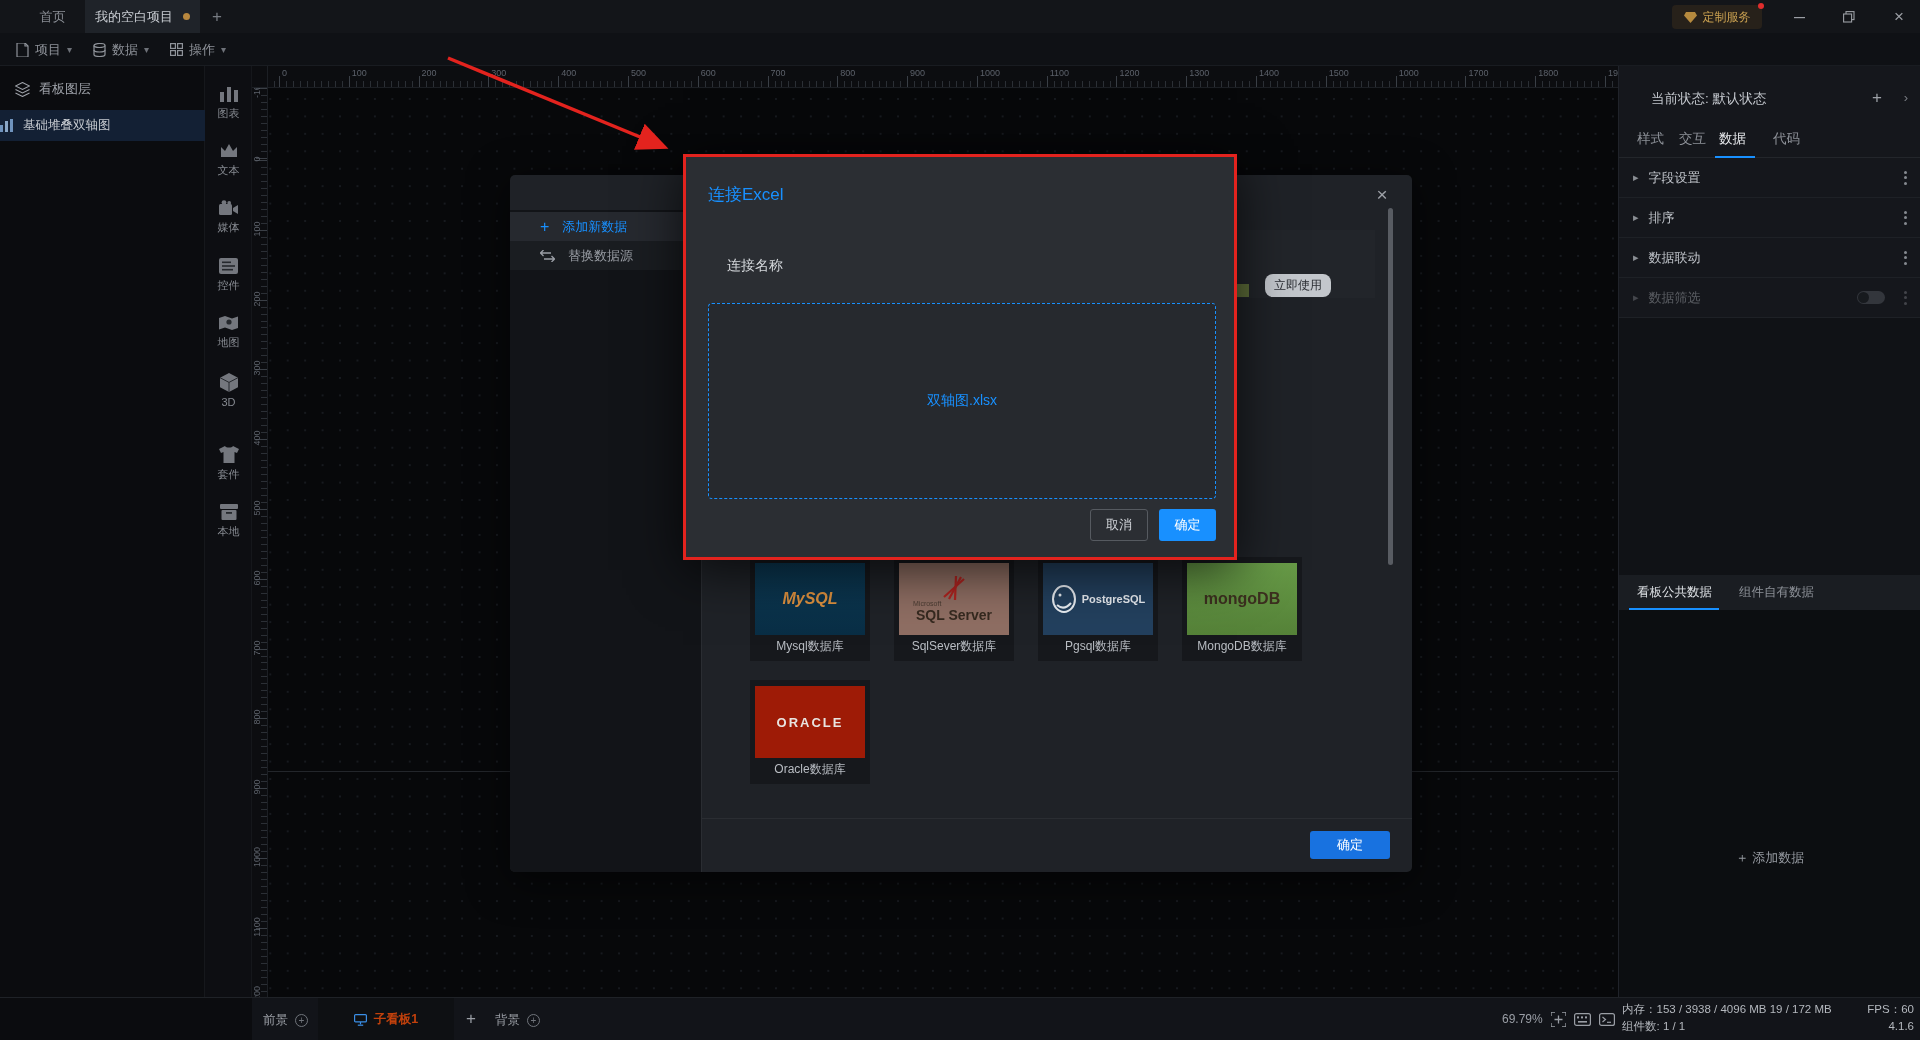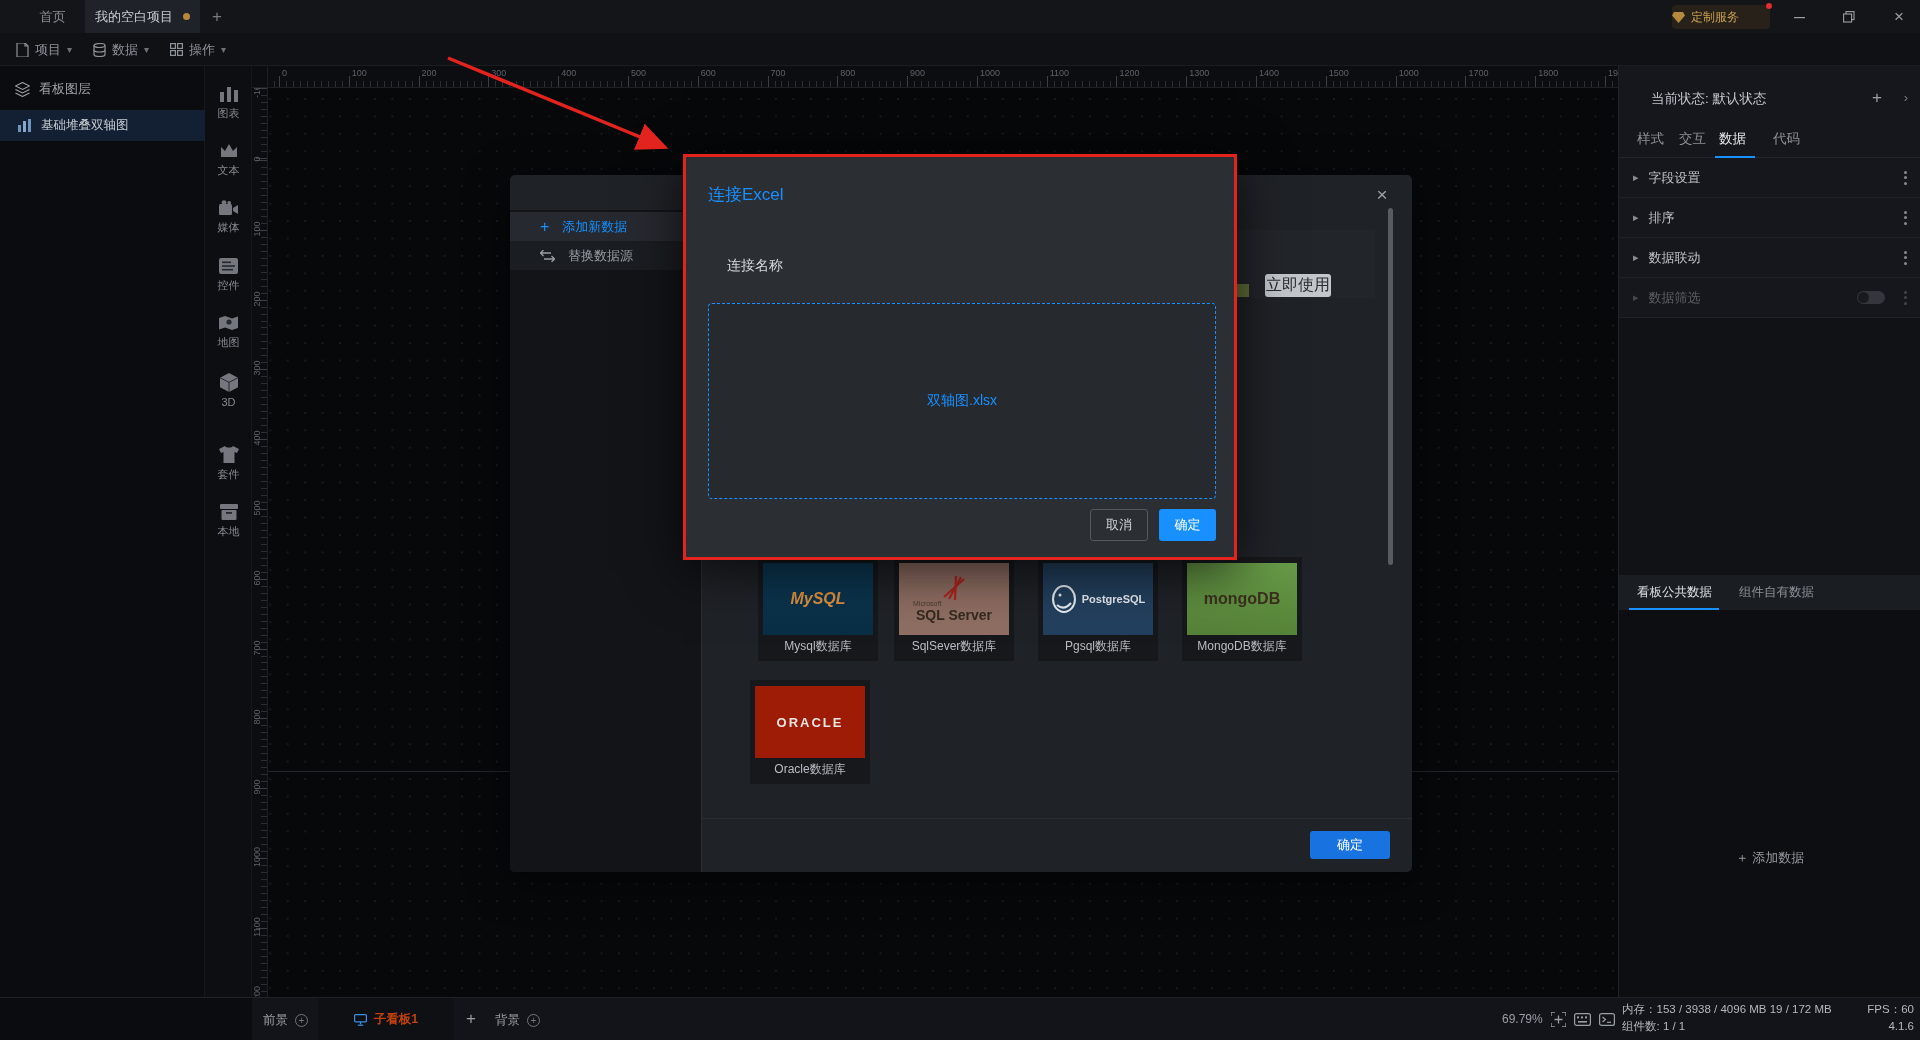--- a/index.html
+++ b/index.html
@@ -10,43 +10,43 @@
   .abs { position:absolute; }
 
   
   .titlebar { left:0; top:0; width:1920px; height:33px; background:#131519; }
   .ttab { position:absolute; top:0; height:33px; display:flex; align-items:center; justify-content:center;
           color:#8a8e95; font-size:13px; cursor:pointer; }
   .ttab.active { background:#1f2329; color:#c9cdd3; }
   .tdot { width:7px; height:7px; border-radius:50%; background:#b8873e; margin-left:10px; }
   .tplus { position:absolute; left:206px; top:6px; width:22px; height:22px; color:#777b82; font-size:17px;
            display:flex; align-items:center; justify-content:center; cursor:pointer; }
-  .vipbtn { position:absolute; left:1672px; top:5px; width:98px; height:24px; background:#27211a; border-radius:4px;
-            display:flex; align-items:center; gap:6px; color:#c9a050; font-size:12px; cursor:pointer; }
+  .vipbtn { position:absolute; left:1672px; top:5px; width:90px; height:24px; background:#27211a; border-radius:4px;
+            display:flex; align-items:center; justify-content:center; gap:6px; color:#c9a050; font-size:12px; cursor:pointer; }
   .vipdot { position:absolute; right:-2px; top:-2px; width:6px; height:6px; border-radius:50%; background:#e02d2d; }
   .winbtn { position:absolute; top:5px; width:26px; height:24px; display:flex; align-items:center; justify-content:center;
             color:#9b9ea4; cursor:pointer; }
 
   
   .menubar { left:0; top:33px; width:1920px; height:33px; background:#0f1115; border-bottom:1px solid #191c21; }
   .menuitem { position:absolute; top:0; height:33px; display:flex; align-items:center; gap:6px;
               color:#8f939a; font-size:13px; cursor:pointer; }
   .caret { font-size:10px; color:#6d7178; }
   .searchbtn { position:absolute; left:1718px; top:38px; width:24px; height:24px; display:flex; align-items:center; justify-content:center; cursor:pointer; }
   .pubbtn { position:absolute; left:1750px; top:37px; width:80px; height:24px; background:#1f5cd6; border-radius:3px;
             color:#fff; display:flex; align-items:center; justify-content:center; gap:6px; font-size:12.5px; cursor:pointer; }
   .prevbtn { position:absolute; left:1838px; top:37px; width:74px; height:24px; background:#17191d; border:1px solid #3a3e44;
              border-radius:3px; color:#aeb2b8; display:flex; align-items:center; justify-content:center; gap:5px; font-size:12.5px; cursor:pointer; }
 
   
   .layers { left:0; top:66px; width:205px; height:931px; background:#0b0c0f; border-right:1px solid #16181c; }
   .layers-head { position:absolute; left:0; top:8px; width:205px; height:30px; display:flex; align-items:center; gap:9px;
                  padding-left:15px; color:#9fa3aa; font-size:13px; }
   .layer-row { position:absolute; left:0; top:44px; width:205px; height:31px; background:#132034; display:flex;
-               align-items:center; gap:9px; padding-left:18px; color:#c7cbd1; font-size:12.5px; cursor:pointer; }
+               align-items:center; gap:9px; color:#c7cbd1; font-size:12.5px; cursor:pointer; }
 
   
   .iconstrip { left:205px; top:66px; width:47px; height:931px; background:#0d0e12; border-right:1px solid #15171b; }
   .tool { position:absolute; left:0; width:47px; display:flex; flex-direction:column; align-items:center; gap:4px;
           color:#868a91; cursor:pointer; }
   .tool .lbl { font-size:11px; }
   .tool svg { opacity:.85; }
 
   
   .canvas { left:252px; top:66px; width:1366px; height:931px; background:#07080a;
@@ -85,22 +85,22 @@
   .logo-pg { background:#23405e; color:#e9edf2; font-weight:bold; font-size:11px; gap:5px; }
   .logo-mongo { background:linear-gradient(#679a47,#558238); color:#3c2f1f; font-weight:bold; font-size:16px; }
   .logo-oracle { background:#9e1b06; color:#e8e4e0; font-weight:bold; font-size:13px; letter-spacing:2px; }
   .ms-small { font-size:7px; font-weight:normal; color:#4a3b32; align-self:flex-start; margin-left:14px; }
   .ds-footer { position:absolute; left:192px; bottom:0; width:710px; height:54px; border-top:1px solid #2a2d32; }
   .ds-ok { position:absolute; right:22px; top:12px; width:80px; height:28px; background:#1872e0; border-radius:3px;
            color:#fff; display:flex; align-items:center; justify-content:center; font-size:13px; cursor:pointer; }
   .ds-scroll { position:absolute; left:878px; top:33px; width:5px; height:357px; background:#585c62; border-radius:3px; }
   .hovercard { left:1237px; top:230px; width:138px; height:68px; background:#22252a; z-index:12; }
   .hc-chip { position:absolute; left:1px; top:54px; width:12px; height:13px; background:#5f6f3a; z-index:12; }
-  .usenow { position:absolute; left:28px; top:44px; width:66px; height:23px; background:#c3c7cc; border-radius:3px;
-            color:#2a2d32; font-size:16px; display:flex; align-items:center; justify-content:center; cursor:pointer;font-family:Liberation Serif, serif; }
+  .usenow { position:absolute; left:28px; top:44px; width:66px; height:23px; background:#c3c7cc; border-radius:8px;
+            color:#2a2d32; font-size:12px; display:flex; align-items:center; justify-content:center; cursor:pointer;font-family:Liberation Serif, serif; }
 
   
   .modal { left:683px; top:154px; width:554px; height:406px; background:#2b2e33; border:3px solid #e3231e;
            box-shadow:0 10px 50px rgba(0,0,0,.7); z-index:20; }
   .m-title { position:absolute; left:22px; top:26px; color:#1890ff; font-size:17px; }
   .m-label { position:absolute; left:41px; top:100px; color:#d5d8dc; font-size:14px; }
   .m-input { position:absolute; left:102px; top:90px; width:428px; height:36px; background:#26292e; border:1px solid #4c5055;
              border-radius:2px; color:#d8dbde; font-size:14px; padding-left:12px; font-family:inherit; }
   .dropzone { position:absolute; left:22px; top:146px; width:508px; height:196px; border:1px dashed #1890ff; border-radius:4px;
               background:#26292e; display:flex; align-items:center; justify-content:center; cursor:pointer; }
@@ -375,21 +375,21 @@
       <div class="ds-row ds-row2">
         <svg width="15" height="12" viewBox="0 0 15 12">
           <path d="M3.5 0 L0.5 3 L3.5 6 M0.5 3 H11" fill="none" stroke="#9a9ea5" stroke-width="1.3"></path>
           <path d="M11.5 6 L14.5 9 L11.5 12 M14.5 9 H4" fill="none" stroke="#9a9ea5" stroke-width="1.3"></path>
         </svg>
         <span>替换数据源</span>
       </div>
     </div>
     <div class="ds-content">
 
-      <div class="card" style="left:56px;top:347px;">
+      <div class="card" style="left:48px;top:347px;">
         <div class="img logo-mysql">
             <span>MySQL</span>
           </div>
         <div class="cap">Mysql数据库</div>
       </div>
       <div class="card" style="left:192px;top:347px;">
         <div class="img logo-mssql">
           <svg width="26" height="24" viewBox="0 0 26 24">
             <g stroke="#b02420" stroke-width="2.2" fill="none">
               <line x1="3" y1="21" x2="23" y2="3"></line>

